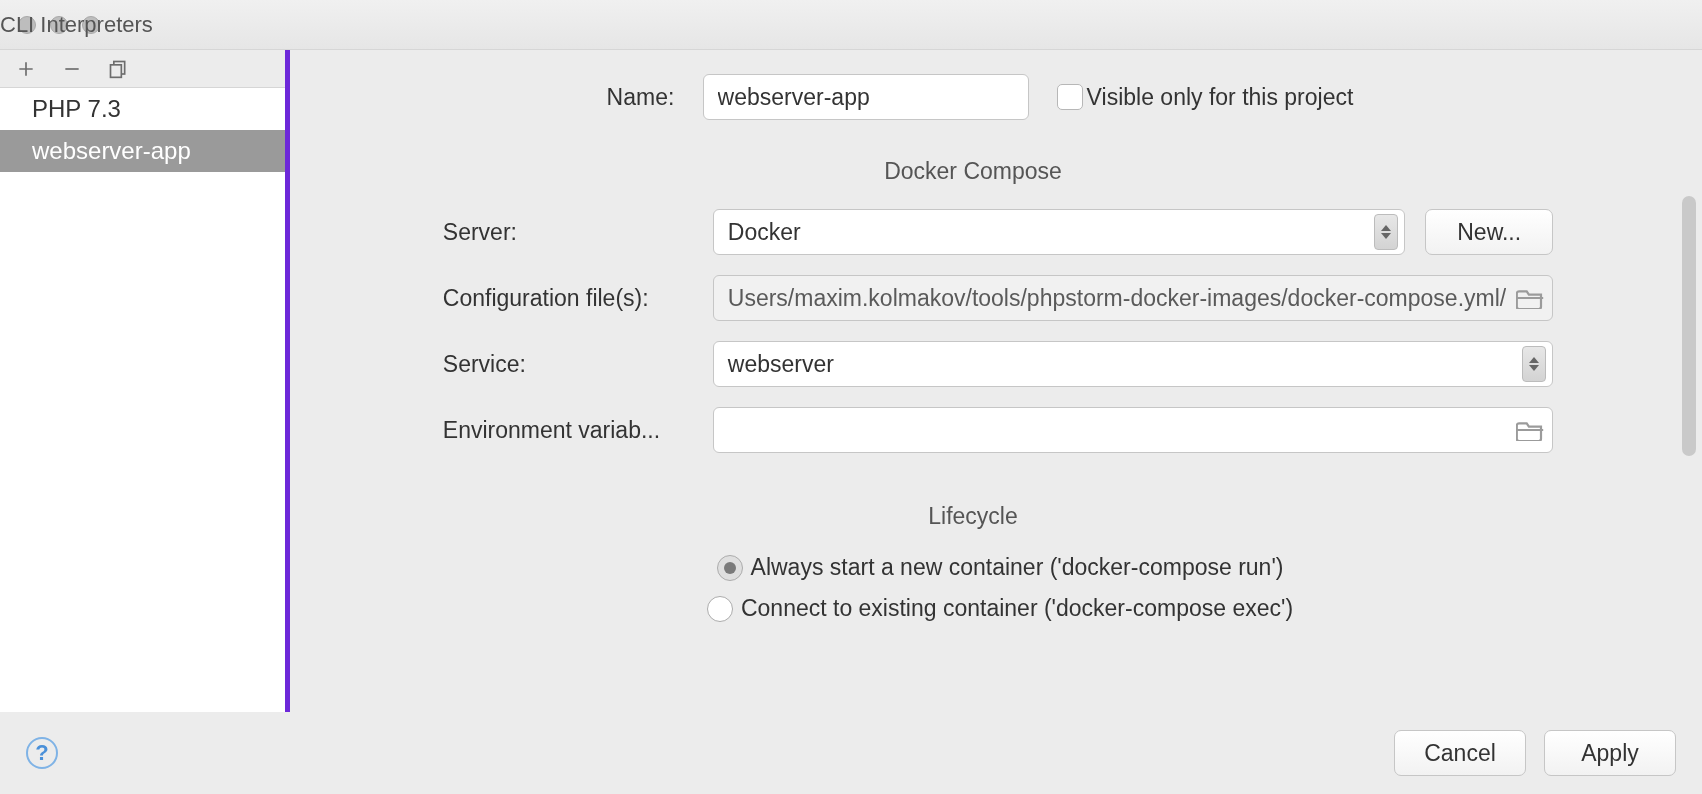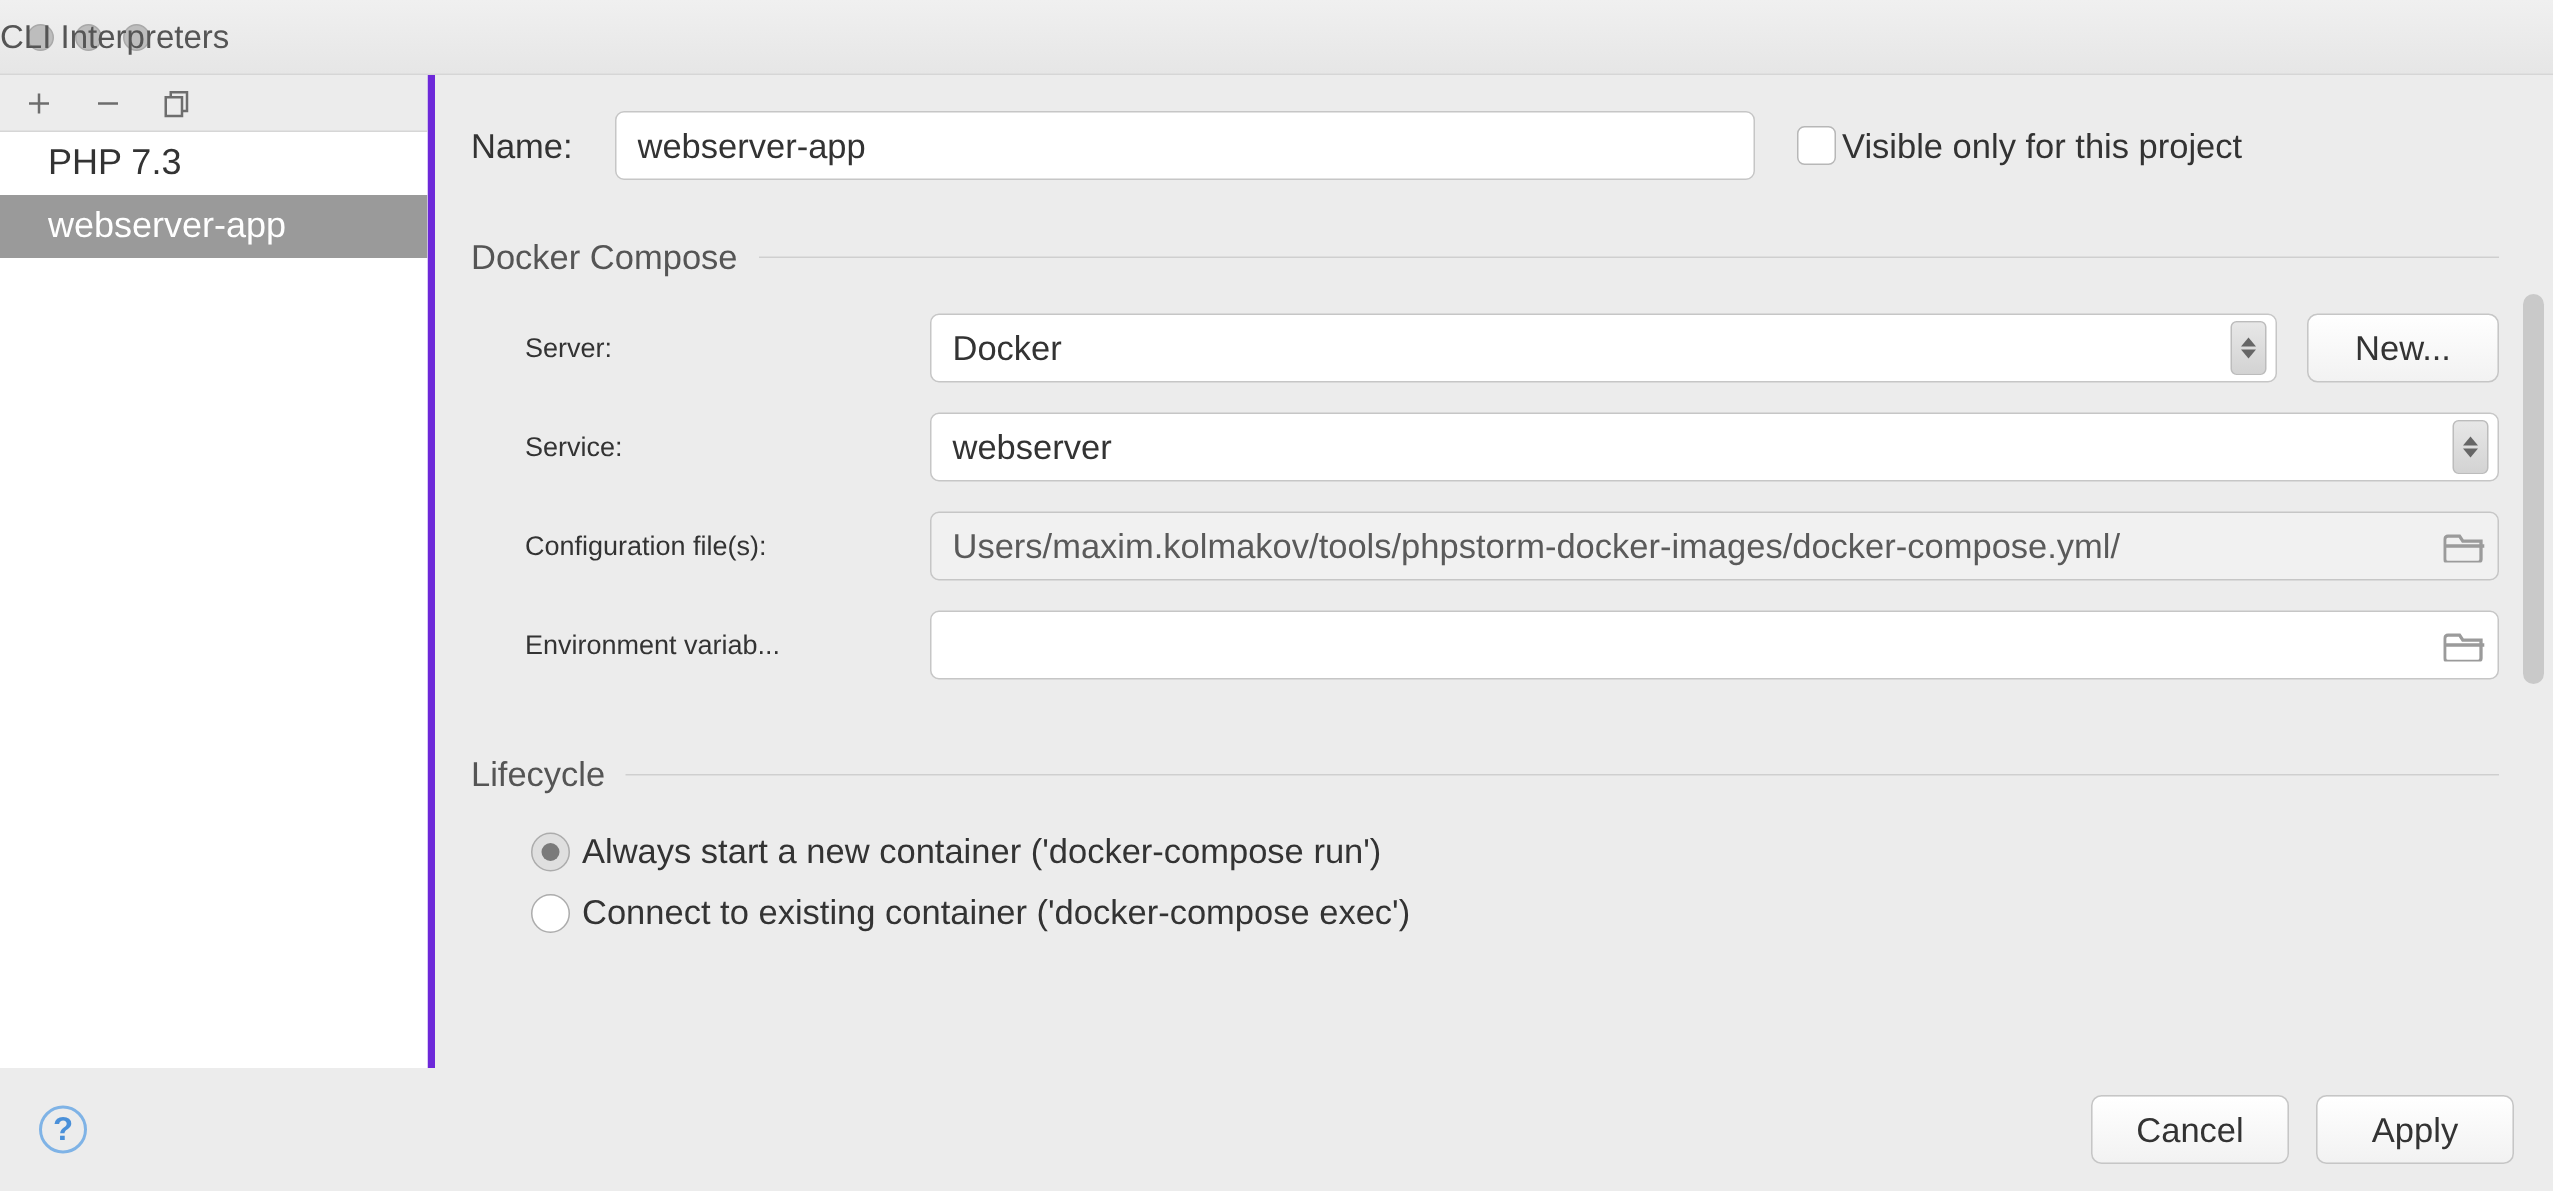--- a/index.html
+++ b/index.html
@@ -9,31 +9,31 @@
   .traffic { display: flex; gap: 14px; margin-left: 18px; }
   .traffic .dot { width: 18px; height: 18px; border-radius: 50%; background: #bdbdbd; border: 1px solid #a9a9a9; }
   .titlebar .title { position: absolute; left: 0; right: 0; text-align: left; color: #555; font-size: 22px; }
   .body { flex: 1; display: flex; overflow: hidden; }
   .sidebar { width: 290px; border-right: 5px solid #6d28d9; display: flex; flex-direction: column; background: #fff; }
   .side-toolbar { height: 38px; display: flex; align-items: center; gap: 22px; padding-left: 14px; background: #ececec; border-bottom: 1px solid #d6d6d6; color: #6d6d6d; }
   .side-toolbar .tbtn { width: 24px; height: 24px; display:flex; align-items:center; justify-content:center; cursor:pointer; }
   .side-list { flex: 1; background: #fff; overflow: auto; }
   .side-item { padding: 7px 18px 7px 32px; font-size: 24px; color: #333; cursor: pointer; }
   .side-item.selected { background: #9a9a9a; color: #fff; }
-  .main { flex: 1; position: relative; padding: 24px 36px 0 24px; display: flex; flex-direction: column; overflow: hidden; }
+  .main { flex: 1; position: relative; padding: 24px 56px 0 24px; display: flex; flex-direction: column; overflow: hidden; align-items: center; }
   .row { display: flex; align-items: center; margin-bottom: 20px; }
   .row.name .label { width: 96px; }
   .text-input { flex: 1; height: 46px; border: 1px solid #c6c6c6; border-radius: 6px; background: #fff; padding: 0 14px; font-size: 23px; color: #333; }
   .checkbox-wrap { display: flex; align-items: center; margin-left: 28px; gap: 4px; }
   .checkbox { width: 26px; height: 26px; border: 1px solid #b7b7b7; border-radius: 5px; background: #fff; }
   .section-header { display:flex; align-items:center; margin: 18px 0 24px 0; color:#555; font-size:23px; }
   .section-header .line { flex:1; height:1px; background:#cfcfcf; margin-left: 14px; }
   .form-area { padding-left: 36px; padding-right: 0; }
   .form-row { display:flex; align-items:center; margin-bottom: 20px; }
-  .form-row .flabel { width: 270px; color:#333; font-size:18px; white-space:nowrap; overflow:hidden; text-overflow:ellipsis; }
+  .form-row .flabel { width: 270px; color:#333; font-size:23px; white-space:nowrap; overflow:hidden; text-overflow:ellipsis; }
   .select { flex:1; height:46px; border:1px solid #c6c6c6; border-radius:6px; background:#fff; display:flex; align-items:center; justify-content:space-between; padding:0 6px 0 14px; }
   .select .seltext { font-size:23px; color:#333; }
   .stepper { width: 24px; height: 36px; background: linear-gradient(#e7e7e7,#d3d3d3); border-radius:4px; border:1px solid #bcbcbc; display:flex; flex-direction:column; align-items:center; justify-content:center; gap:0; color:#555; font-size:10px; }
   .stepper svg { width:10px; height:8px; }
   .btn { height:46px; min-width:128px; padding:0 22px; border:1px solid #c6c6c6; border-radius:7px; background: linear-gradient(#ffffff,#f2f2f2); font-size:23px; color:#333; display:flex; align-items:center; justify-content:center; cursor:pointer; }
   .btn.primary { background: linear-gradient(#8a8a8a,#7a7a7a); color:#fff; border-color:#6f6f6f; }
   .browse-input { flex:1; height:46px; border:1px solid #c6c6c6; border-radius:6px; background:#f1f1f1; display:flex; align-items:center; padding:0 8px 0 14px; color:#5a5a5a; }
   .browse-input .bitext { flex:1; white-space:nowrap; overflow:hidden; text-overflow:ellipsis; }
   .folder-icon { width:28px; height:22px; color:#9b9b9b; flex-shrink:0; margin-left:10px; }
   .radio-row { display:flex; align-items:center; gap:8px; padding-left:40px; margin-bottom:14px; font-size:23px; color:#333; }
@@ -121,45 +121,45 @@
                   <path d="M0 0 L5 6 L10 0 Z" fill="#666"></path>
                 </svg>
             </div>
           </div>
           <div class="btn" style="margin-left:20px;">
             <span>New...</span>
           </div>
         </div>
 
         <div class="form-row">
-          <div class="flabel">Service:</div>
-          <div class="select">
-            <span class="seltext">webserver</span>
-            <div class="stepper">
-              <svg viewBox="0 0 10 6">
-                  <path d="M0 6 L5 0 L10 6 Z" fill="#666"></path>
-                </svg>
-              <svg viewBox="0 0 10 6">
-                  <path d="M0 0 L5 6 L10 0 Z" fill="#666"></path>
-                </svg>
-            </div>
-          </div>
-        </div>
-
-        <div class="form-row">
           <div class="flabel">Configuration file(s):</div>
           <div class="browse-input">
             <span class="bitext" style="direction:rtl; text-align:left;">/Users/maxim.kolmakov/tools/phpstorm-docker-images/docker-compose.yml</span>
             <svg class="folder-icon" viewBox="0 0 24 20">
                 <path d="M2 4 h7 l2 3 h11 v11 a2 2 0 0 1 -2 2 H2 a2 2 0 0 1 -2 -2 V6 a2 2 0 0 1 2 -2 z M0 10 h24" fill="none" stroke="#9b9b9b" stroke-width="2"></path>
               </svg>
           </div>
         </div>
 
         <div class="form-row">
+          <div class="flabel">Service:</div>
+          <div class="select">
+            <span class="seltext">webserver</span>
+            <div class="stepper">
+              <svg viewBox="0 0 10 6">
+                  <path d="M0 6 L5 0 L10 6 Z" fill="#666"></path>
+                </svg>
+              <svg viewBox="0 0 10 6">
+                  <path d="M0 0 L5 6 L10 0 Z" fill="#666"></path>
+                </svg>
+            </div>
+          </div>
+        </div>
+
+        <div class="form-row">
           <div class="flabel">Environment variab...</div>
           <div class="browse-input" style="background:#fff;">
             <span class="bitext"></span>
             <svg class="folder-icon" viewBox="0 0 24 20">
                 <path d="M2 4 h7 l2 3 h11 v11 a2 2 0 0 1 -2 2 H2 a2 2 0 0 1 -2 -2 V6 a2 2 0 0 1 2 -2 z M0 10 h24" fill="none" stroke="#9b9b9b" stroke-width="2"></path>
               </svg>
           </div>
         </div>
       </div>
 

